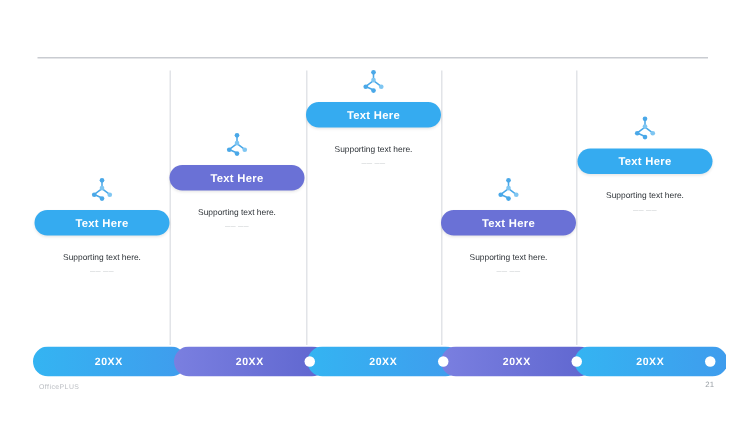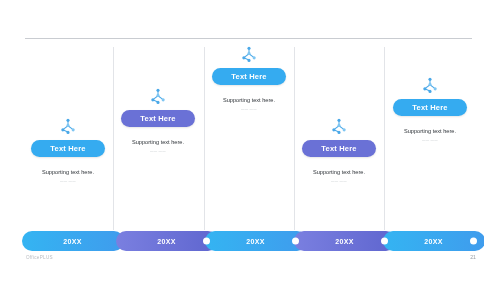--- a/index.html
+++ b/index.html
@@ -39,21 +39,21 @@
   .col-1{left:113px;top:48px;}
   .col-2{left:204px;top:6px;}
   .col-3{left:294px;top:78px;}
   .col-4{left:385px;top:37px;}
 
   .node-icon{
     width:18px;height:17px;display:block;margin-bottom:5px;
   }
 
   .chip{
-    width:74px;height:17px;border-radius:9px;
+    width:90px;height:17px;border-radius:9px;
     display:flex;align-items:center;justify-content:center;
     color:#ffffff;font-size:7.5px;font-weight:bold;
     letter-spacing:.2px;
     box-shadow:0 1px 2px rgba(0,0,0,.10);
   }
   .chip.blue{background:#35abf0;}
   .chip.purple{background:#6a71d6;}
 
   .support{
     margin-top:12px;font-size:5.6px;color:#2e3338;

